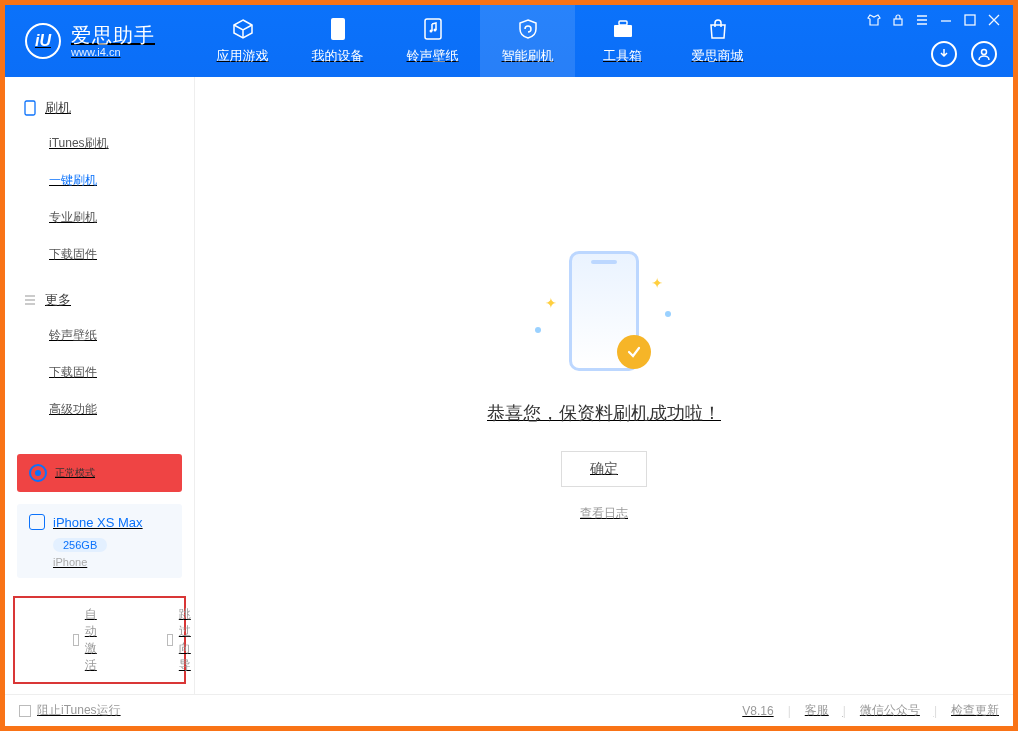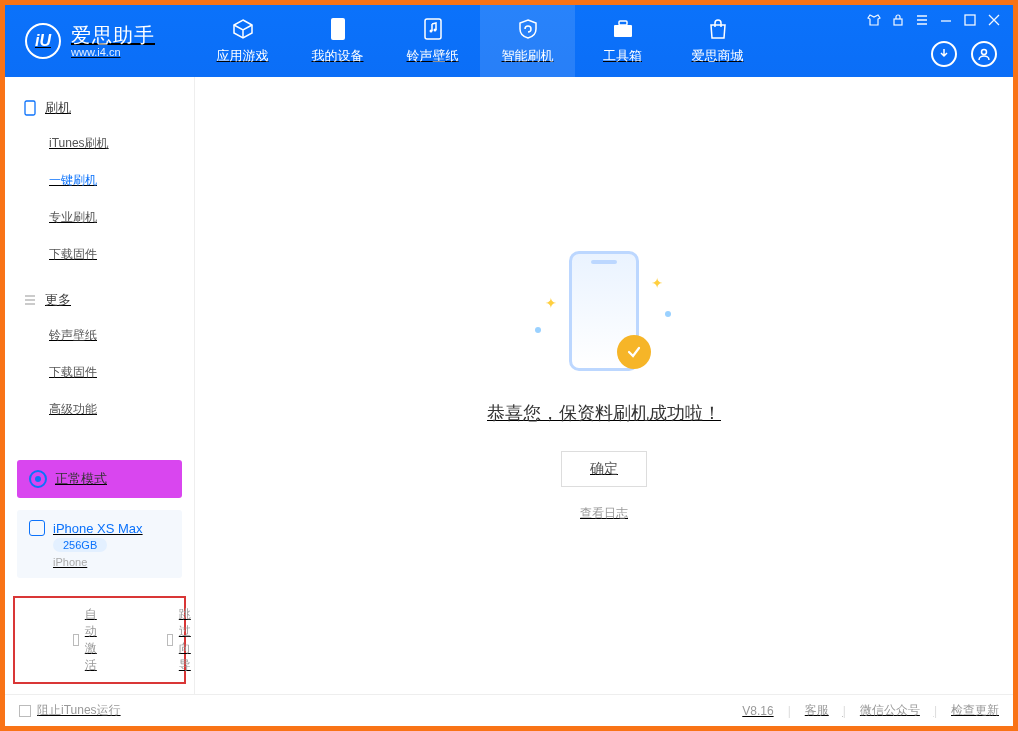--- a/index.html
+++ b/index.html
@@ -23,27 +23,27 @@
 .hb-icon { width: 26px; height: 26px; border: 2px solid #fff; border-radius: 50%; display: flex; align-items: center; justify-content: center; cursor: pointer; }
 
 
 .body { flex: 1; display: flex; min-height: 0; }
 .sidebar { width: 190px; border-right: 1px solid #eee; display: flex; flex-direction: column; padding-top: 14px; }
 .side-section-title { display: flex; align-items: center; gap: 8px; padding: 8px 18px; color: #404040; font-size: 13px; font-weight: 500; }
 .side-section-title .sicon { width: 14px; height: 14px; display: flex; align-items: center; justify-content: center; }
 .side-item { padding: 10px 18px 10px 44px; font-size: 12px; color: #555; cursor: pointer; }
 .side-item.active { color: #0b72fb; }
 .side-spacer { flex: 1; }
-.side-card { margin: 6px 12px; background: #d946ef; border-radius: 3px; padding: 10px 12px; display: flex; align-items: center; gap: 8px; font-size: 13px; color: #333; }
+.side-card { margin: 6px 12px; background: #ef4444; border-radius: 3px; padding: 10px 12px; display: flex; align-items: center; gap: 8px; font-size: 10px; color: #333; }
 .side-card .cicon { width: 18px; height: 18px; border: 2px solid #0b72fb; border-radius: 50%; position: relative; }
 .side-card .cicon::after { content: ""; position: absolute; width: 6px; height: 6px; background: #0b72fb; border-radius: 50%; top: 4px; left: 4px; }
 .device-card { margin: 6px 12px 12px; background: #f4f8fd; border-radius: 3px; padding: 10px 12px; font-size: 13px; }
 .device-card .dtitle { color: #0b72fb; font-weight: 500; display: flex; align-items: center; gap: 8px; }
 .device-card .dicon { width: 16px; height: 16px; border: 1.5px solid #0b72fb; border-radius: 3px; }
-.device-card .dbadge { display: inline-block; margin-top: 2px; margin-left: 24px; background: #e3f0ff; color: #0b72fb; border-radius: 10px; padding: 1px 10px; font-size: 11px; }
+.device-card .dbadge { display: inline-block; margin-top: 8px; margin-left: 24px; background: #e3f0ff; color: #0b72fb; border-radius: 10px; padding: 1px 10px; font-size: 11px; }
 .device-card .dsub { margin-top: 4px; margin-left: 24px; color: #aaa; font-size: 11px; }
 .checkbox-row { border: 2px solid #d93636; margin: 6px 8px 10px; padding: 8px 10px; display: flex; gap: 16px; font-size: 12px; color: #999; }
 .cb { display: flex; align-items: center; gap: 6px; cursor: pointer; padding-left: 48px; }
 .cb .box { width: 12px; height: 12px; border: 1px solid #bbb; background: #fff; }
 
 
 .main { flex: 1; position: relative; display: flex; flex-direction: column; align-items: center; justify-content: center; }
 .illustration { width: 130px; height: 130px; position: relative; margin-bottom: 22px; }
 .phone-shape { position: absolute; width: 70px; height: 120px; border: 3px solid #bcd7ff; border-radius: 10px; left: 30px; top: 2px; background: linear-gradient(#eaf3ff, #fff); }
 .phone-shape::after { content: ""; position: absolute; width: 26px; height: 4px; background: #bcd7ff; border-radius: 3px; top: 6px; left: 50%; transform: translateX(-50%); }

